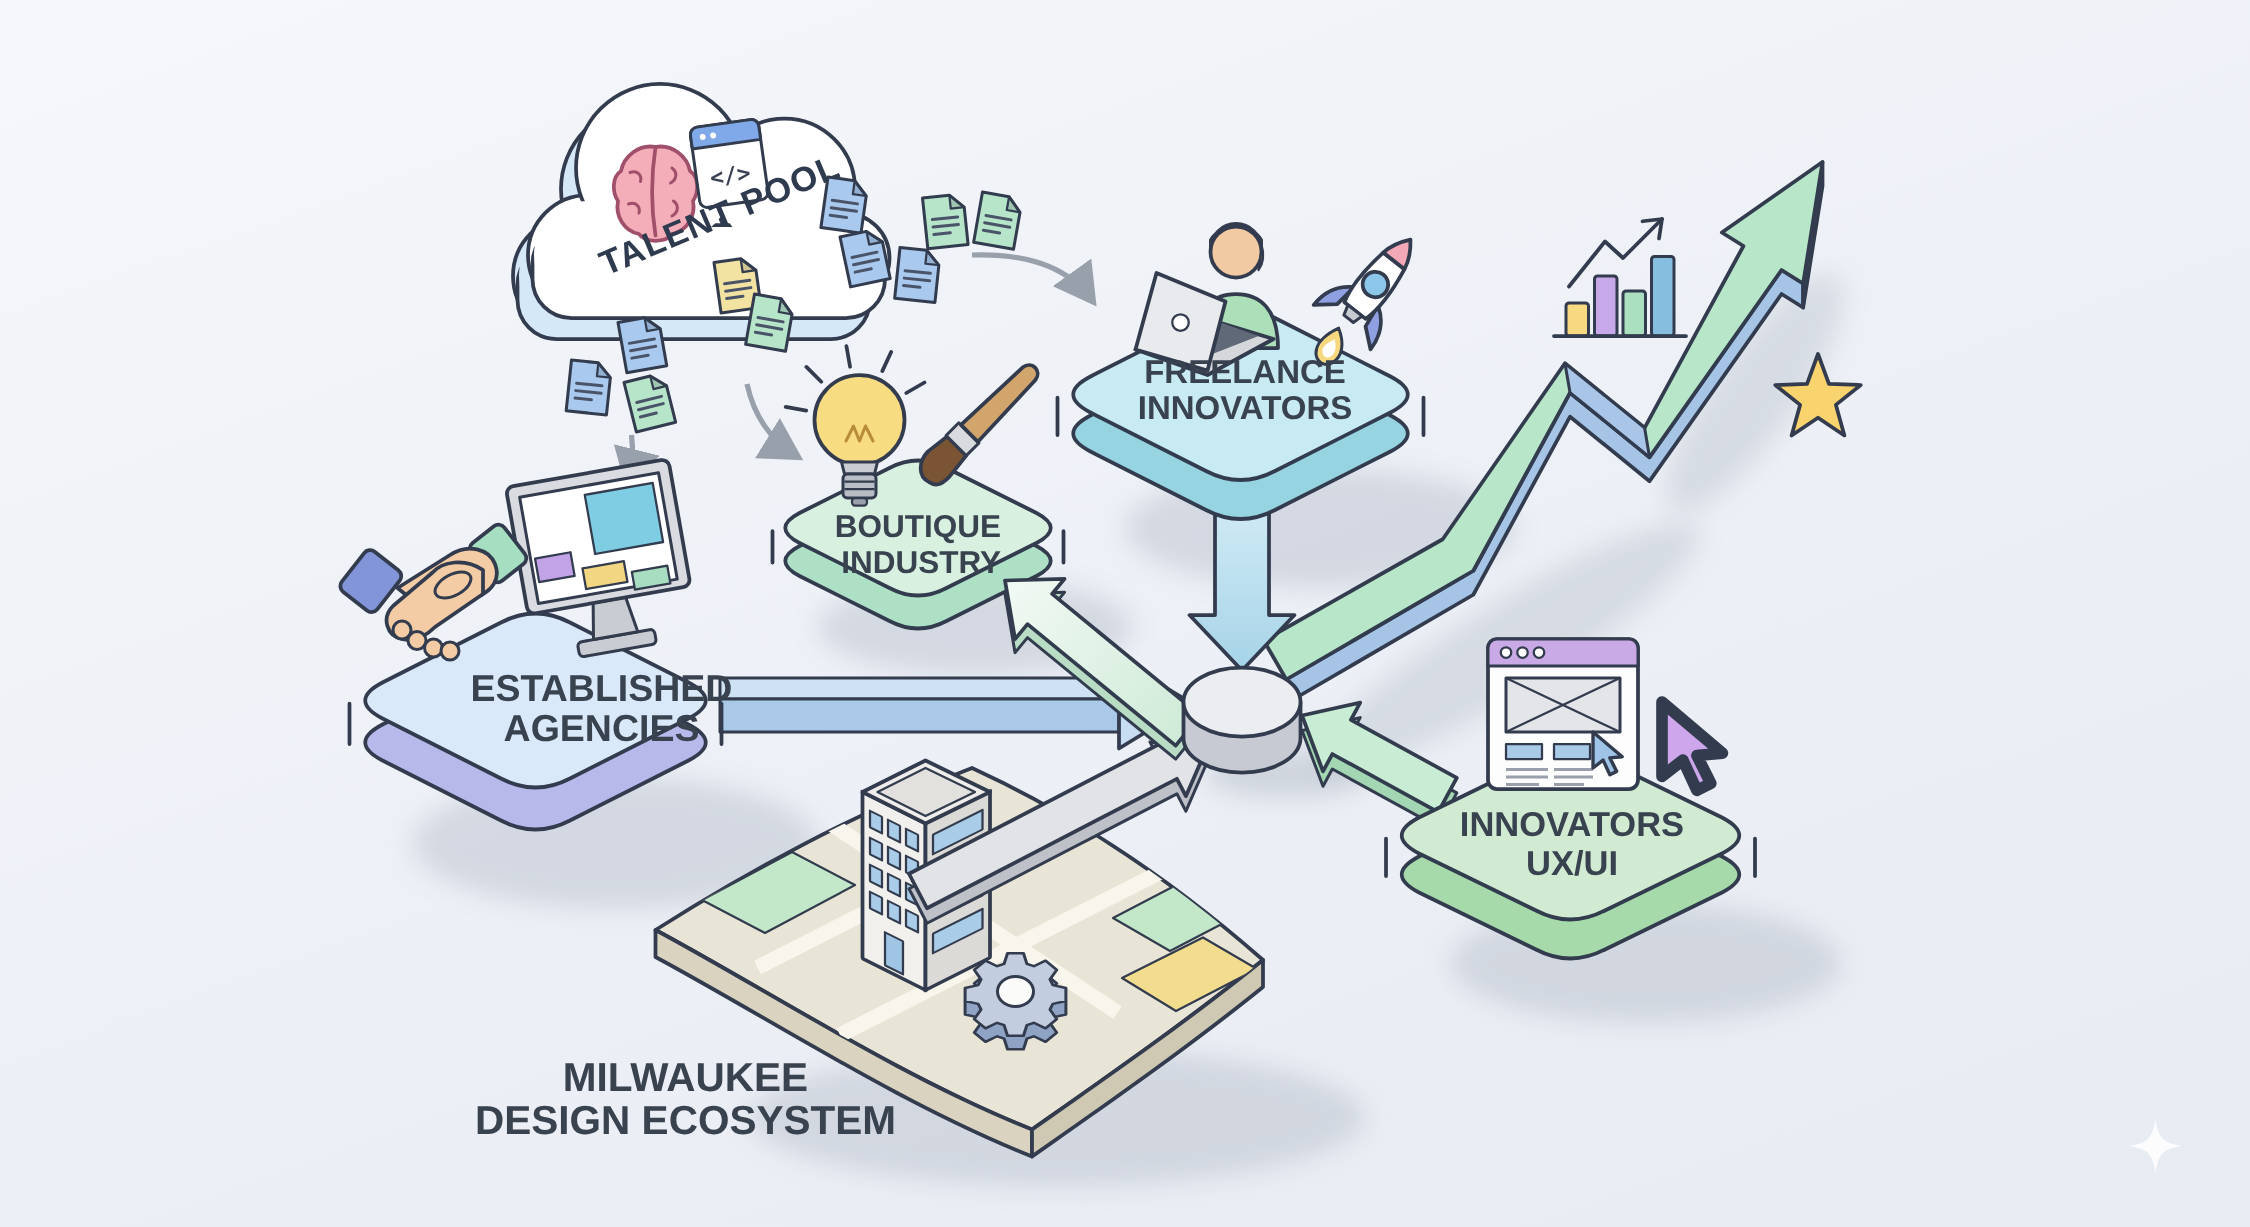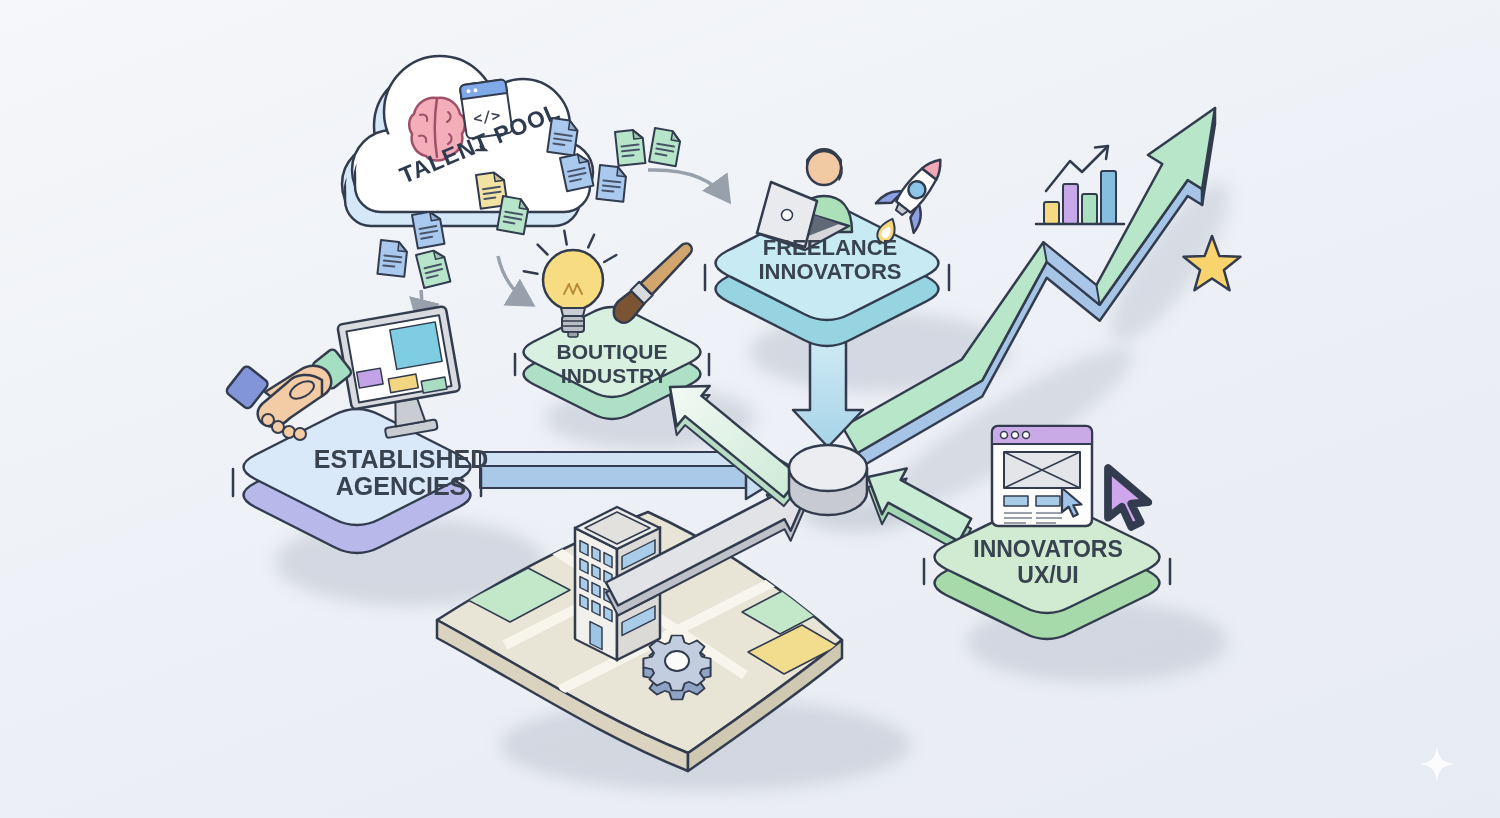--- a/index.html
+++ b/index.html
@@ -354,13 +354,17 @@
   <span>INDUSTRY</span>
 </div>
 <div class="lbl center lbl-established" style="left:358px; top:446px;">
   <span>ESTABLISHED</span><br>
   <span>AGENCIES</span>
 </div>
 <div class="lbl center lbl-specialized" style="left:1048px; top:536px;">
   <span>INNOVATORS</span><br>
   <span>UX/UI</span>
 </div>
+<div class="lbl center lbl-ecosystem" style="left:457px; top:704px;">
+  <span>MILWAUKEE</span><br>
+  <span>DESIGN ECOSYSTEM</span>
+</div>
 </div>
 
 </body></html>

